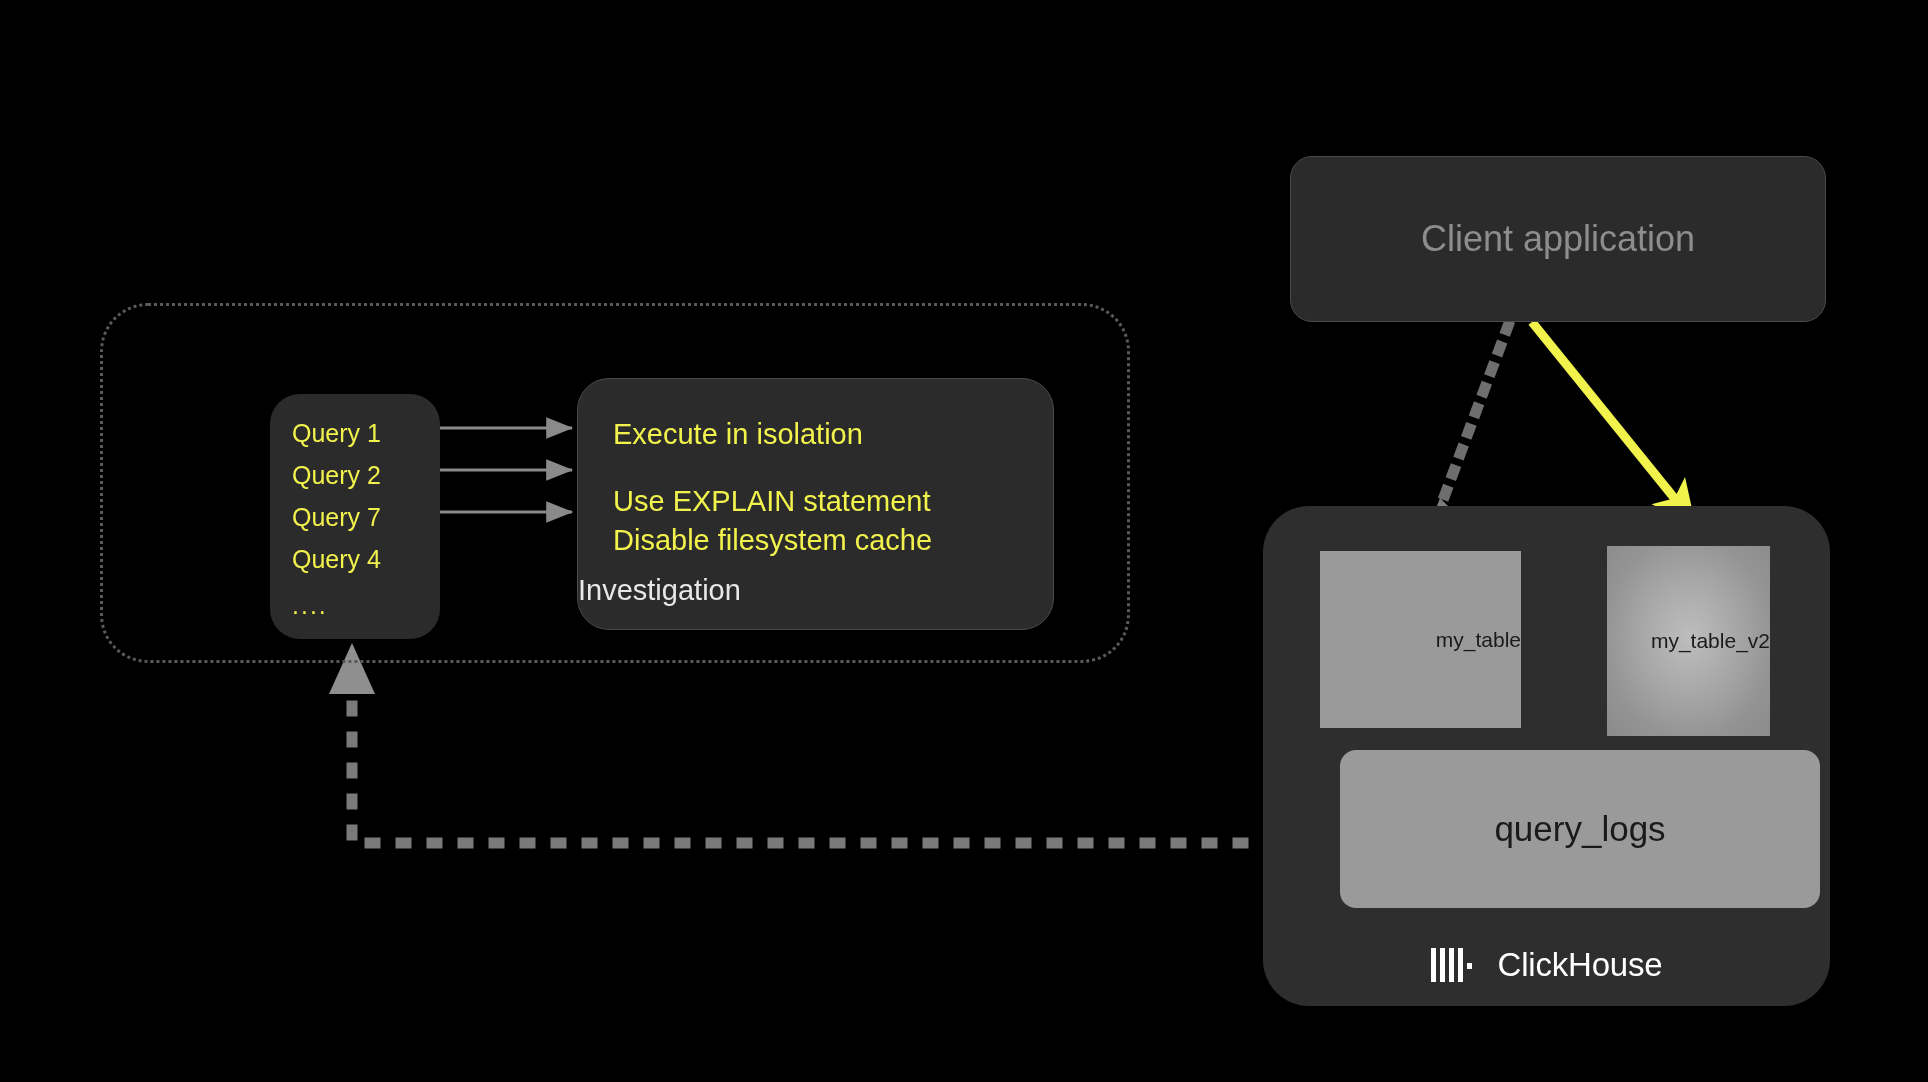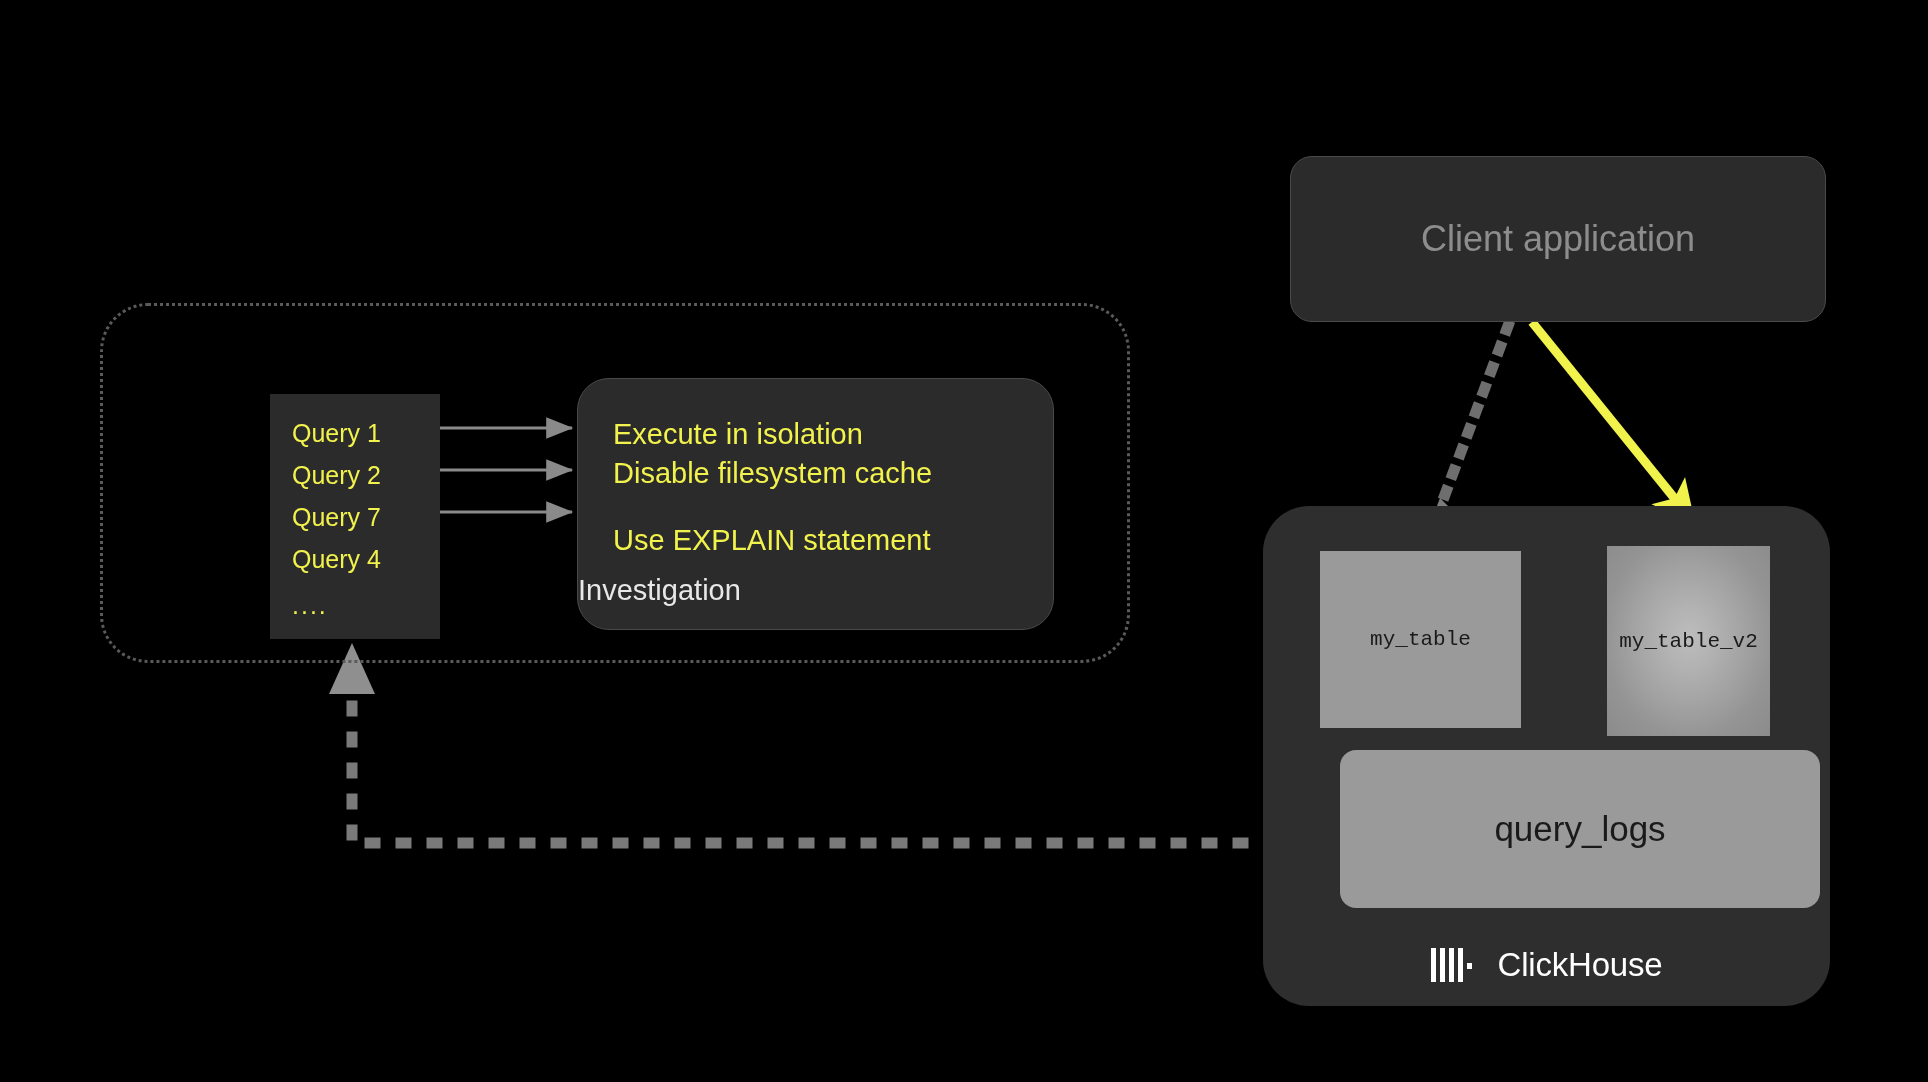--- a/index.html
+++ b/index.html
@@ -38,20 +38,21 @@
   
   .query-panel {
     position: absolute;
     left: 270px;
     top: 394px;
     width: 170px;
     height: 245px;
     background: #2b2b2b;
     box-sizing: border-box;
     padding: 18px 0 0 22px;
+    border-radius: 30px;
   }
   .query-item {
     color: #f2f24d;
     font-size: 25px;
     line-height: 42px;
     white-space: nowrap;
   }
   .query-ellipsis {
     color: #f2f24d;
     font-size: 25px;
@@ -118,22 +119,21 @@
     height: 500px;
     background: #2e2e2e;
     border-radius: 46px;
     box-sizing: border-box;
   }
   .table-card {
     position: absolute;
     background: #9a9a9a;
     display: flex;
     align-items: center;
-    justify-content: center;
-    font-family: Liberation Mono, monospace;
+    justify-content: flex-end;
   }
   .table-card .table-label {
     color: #1a1a1a;
     font-size: 21px;
     white-space: nowrap;
   }
   #table-my-table {
     left: 1320px;
     top: 551px;
     width: 201px;
@@ -240,22 +240,22 @@
   <div class="query-panel">
     <div class="query-item">Query 1</div>
     <div class="query-item">Query 2</div>
     <div class="query-item">Query 7</div>
     <div class="query-item">Query 4</div>
     <div class="query-ellipsis">....</div>
   </div>
 
   <div class="investigation-box">
     <div class="inv-line">Execute in isolation</div>
+    <div class="inv-line spaced">Use EXPLAIN statement</div>
     <div class="inv-line">Disable filesystem cache</div>
-    <div class="inv-line spaced">Use EXPLAIN statement</div>
     <div class="inv-caption">Investigation</div>
   </div>
 
   <div class="client-app">
     <span class="client-app-label">Client application</span>
   </div>
 
   <div class="clickhouse-box">
     <div class="ch-logo">
       <span class="ch-mark">

